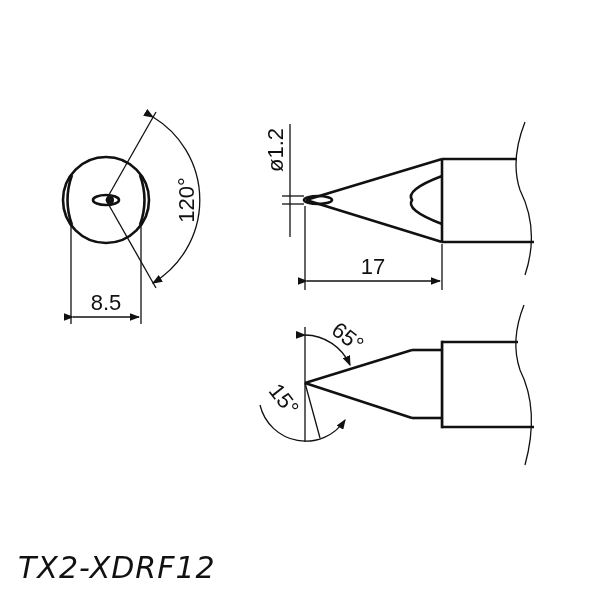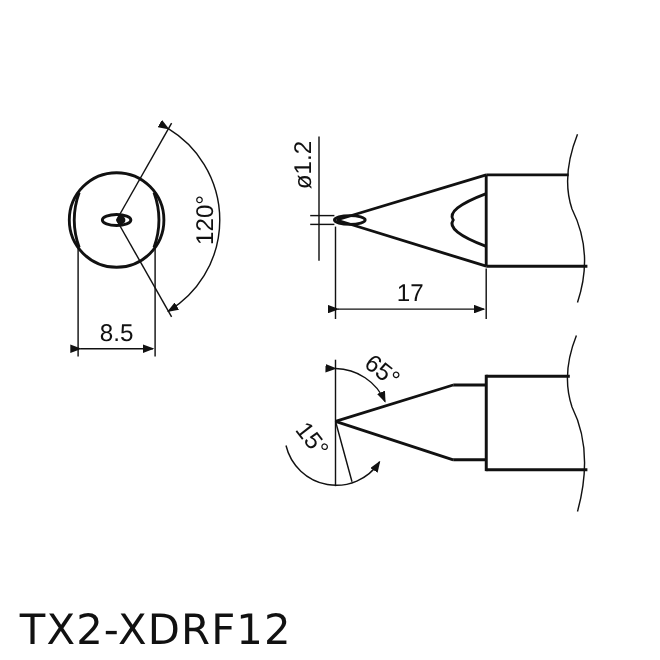--- a/index.html
+++ b/index.html
@@ -4,22 +4,23 @@
   <style>
     html, body { margin: 0; padding: 0; background: #ffffff; }
     body { width: 600px; height: 600px; position: relative; overflow: hidden; }
     svg { position: absolute; left: 0; top: 0; }
     .ln { stroke: #111; fill: none; }
     .thick { stroke-width: 2.6; }
     .thin { stroke-width: 1.3; }
     .dimtxt { font-family: "Liberation Sans", sans-serif; font-size: 22px; fill: #111; }
     .model {
       position: absolute; left: 18px; top: 550px;
-      font-family: "DejaVu Sans", sans-serif; font-size: 38px; color: #111;
+      font-family: "DejaVu Sans", sans-serif; font-size: 30px; color: #111;
       letter-spacing: 1px;
+      font-style: italic;
     }
   </style>
 </head>
 <body>
 
 <svg width="600" height="600" viewBox="0 0 600 600">
   <defs>
     <marker id="arr" markerWidth="8" markerHeight="6" refX="7" refY="3" orient="auto">
       <path d="M0,0 L8,3 L0,6 Z" fill="#111"></path>
     </marker>

